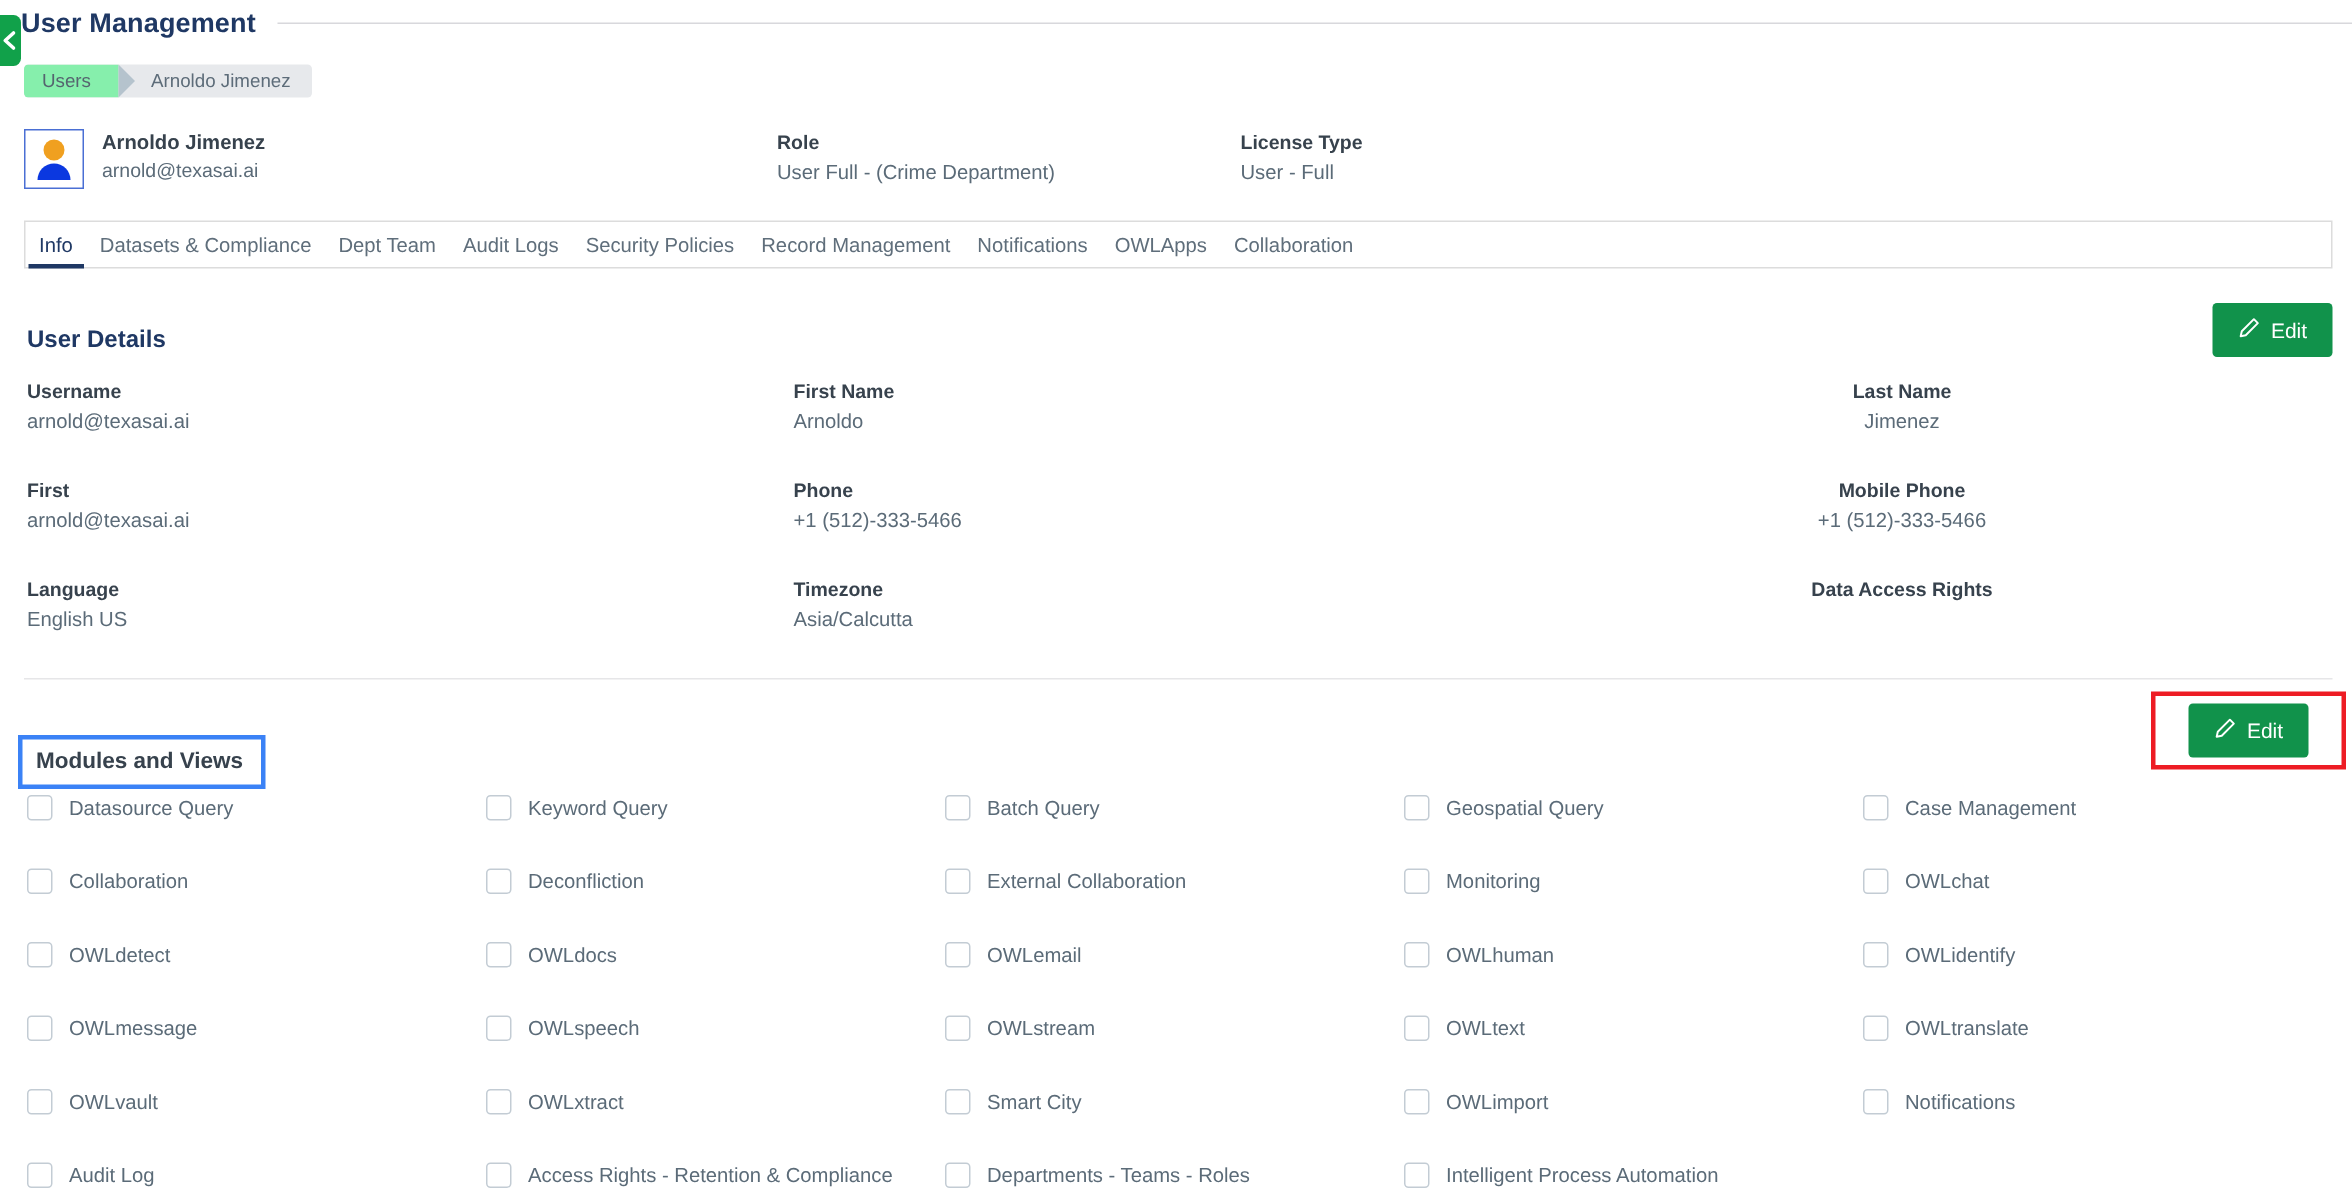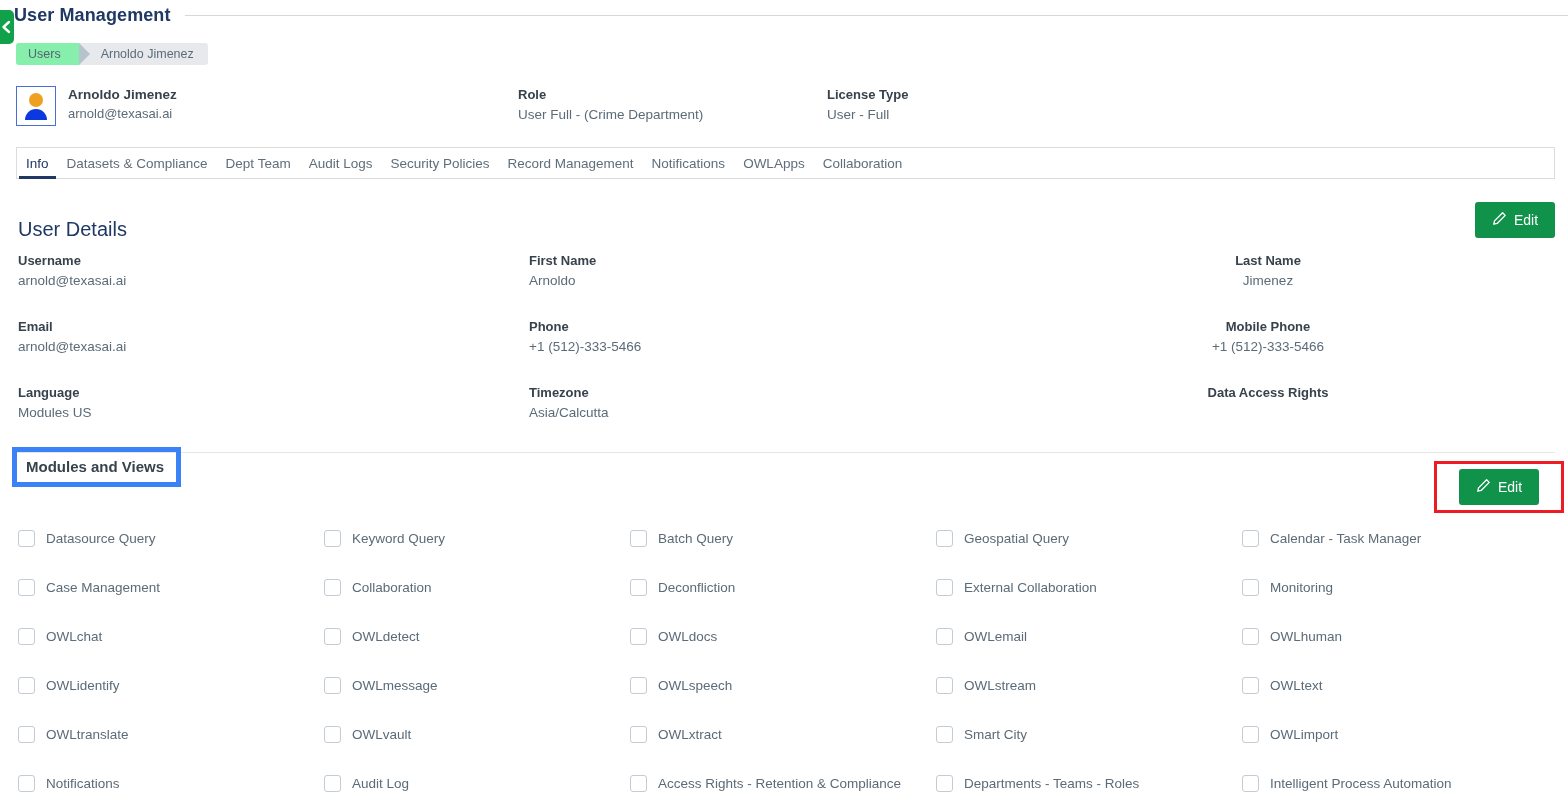--- a/index.html
+++ b/index.html
@@ -99,21 +99,21 @@
     cursor: pointer; position: relative; text-align: right;
   }
   .tab.active { color: #1f3864; font-weight: 500; }
   .tab.active::after {
     content: ""; position: absolute; left: 2px; right: 2px; bottom: -1px;
     height: 3px; background: #1f3864;
   }
 
   
   .section-title {
-    position: absolute; font-size: 20px; font-weight: normal; color: #1f3864;
+    position: absolute; font-size: 16px; font-weight: bold; color: #1f3864;
   }
   #user-details-title { left: 18px; top: 218px; }
 
   .btn-edit {
     display: inline-flex; align-items: center; justify-content: center; gap: 7px;
     background: #11924B; color: #fff; border: none; border-radius: 3px;
     font-size: 14px; font-family: "Liberation Sans", sans-serif;
     height: 36px; width: 80px; cursor: pointer;
   }
   #edit-user-details { position: absolute; right: 13px; top: 202px; }
@@ -127,22 +127,22 @@
   .details-cell.c2 { width: 514px; }
   .details-cell.c3 { width: 450px; text-align: center; }
 
   .divider {
     position: absolute; left: 16px; right: 13px; top: 452px;
     height: 1px; background: #e6e6e8;
   }
 
   
   #modules-title-wrap {
-    position: absolute; left: 12px; top: 447px;
-    border: 5px solid #3b82f6; padding: 6px 12px 7px 9px;
+    position: absolute; left: 12px; top: 490px;
+    border: 3px solid #3b82f6; padding: 6px 12px 7px 9px;
   }
   #modules-title-wrap .section-title-inline {
     font-size: 15px; font-weight: bold; color: #37424d; white-space: nowrap;
   }
   #edit-modules-wrap {
     position: absolute; right: 4px; top: 461px;
     border: 3px solid #ED1C24; padding: 5px 22px 5px 22px;
   }
 
   .modules-grid {
@@ -251,36 +251,36 @@
           <div class="field-label">First Name</div>
           <div class="field-value">Arnoldo</div>
         </div>
         <div class="details-cell c3">
           <div class="field-label">Last Name</div>
           <div class="field-value">Jimenez</div>
         </div>
       </div>
       <div class="details-row">
         <div class="details-cell c1">
-          <div class="field-label">Email</div>
+          <div class="field-label">First</div>
           <div class="field-value">arnold@texasai.ai</div>
         </div>
         <div class="details-cell c2">
           <div class="field-label">Phone</div>
           <div class="field-value">+1 (512)-333-5466</div>
         </div>
         <div class="details-cell c3">
           <div class="field-label">Mobile Phone</div>
           <div class="field-value">+1 (512)-333-5466</div>
         </div>
       </div>
       <div class="details-row">
         <div class="details-cell c1">
           <div class="field-label">Language</div>
-          <div class="field-value">Modules US</div>
+          <div class="field-value">English US</div>
         </div>
         <div class="details-cell c2">
           <div class="field-label">Timezone</div>
           <div class="field-value">Asia/Calcutta</div>
         </div>
         <div class="details-cell c3">
           <div class="field-label">Data Access Rights</div>
           <div class="field-value"></div>
         </div>
       </div>
@@ -315,24 +315,20 @@
       <div class="chk-item">
         <span class="chk-box"></span>
         <span class="chk-label">Batch Query</span>
       </div>
       <div class="chk-item">
         <span class="chk-box"></span>
         <span class="chk-label">Geospatial Query</span>
       </div>
       <div class="chk-item">
         <span class="chk-box"></span>
-        <span class="chk-label">Calendar - Task Manager</span>
-      </div>
-      <div class="chk-item">
-        <span class="chk-box"></span>
         <span class="chk-label">Case Management</span>
       </div>
       <div class="chk-item">
         <span class="chk-box"></span>
         <span class="chk-label">Collaboration</span>
       </div>
       <div class="chk-item">
         <span class="chk-box"></span>
         <span class="chk-label">Deconfliction</span>
       </div>

